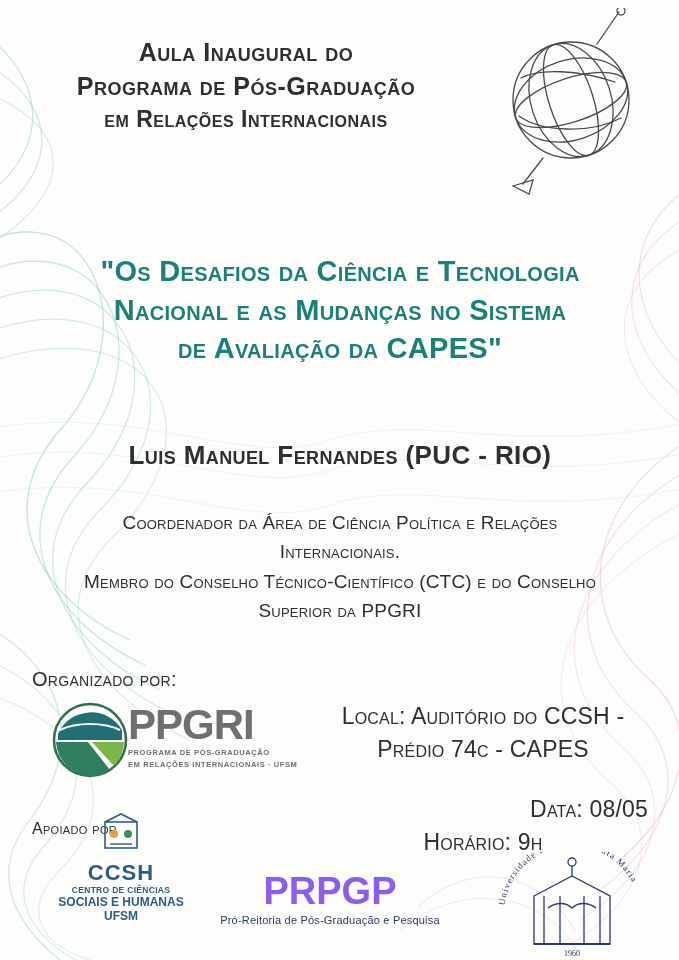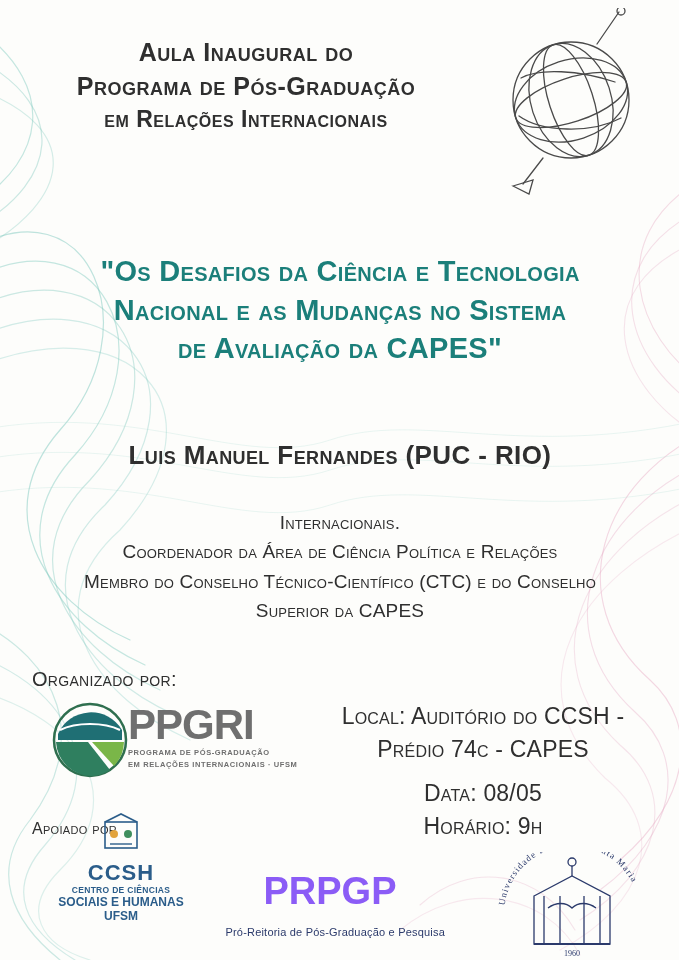--- a/index.html
+++ b/index.html
@@ -151,21 +151,21 @@
     width: 330px;
     text-align: center;
     color: #2f2f2f;
     font-variant: small-caps;
   }
   .event-info .ln {
     font-size: 23px;
     line-height: 1.42;
     letter-spacing: 0.2px;
   }
-  .event-info .ln.sp { margin-top: 12px; }
+  .event-info .ln.sp { margin-top: 28px; text-align: right; }
 
   
   .sup-label {
     position: absolute;
     top: 820px;
     left: 32px;
     color: #2f2f2f;
     font-variant: small-caps;
     font-size: 16px;
     letter-spacing: 0.3px;
@@ -211,23 +211,22 @@
   .prpgp-main {
     font-size: 38px;
     font-weight: bold;
     color: #8b5cf6;
     letter-spacing: 0px;
     line-height: 1;
   }
   .prpgp-sub {
     font-size: 11px;
     color: #2b3a6b;
-    margin-top: 16px;
+    margin-top: 4px;
     letter-spacing: 0.2px;
-    text-align: right;
   }
 
   .ufsm-logo {
     position: absolute;
     top: 852px;
     left: 492px;
     width: 160px;
     height: 108px;
   }
 </style>
@@ -308,24 +307,24 @@
 
     <div class="title">
       <div>"Os Desafios da Ciência e Tecnologia</div>
       <div>Nacional e as Mudanças no Sistema</div>
       <div>de Avaliação da CAPES"</div>
     </div>
 
     <div class="speaker">Luis  Manuel Fernandes (PUC - RIO)</div>
 
     <div class="role">
+      <div>Coordenador da Área  de  Ciência Política e Relações</div>
       <div>Internacionais.</div>
-      <div>Coordenador da Área  de  Ciência Política e Relações</div>
       <div>Membro do Conselho Técnico-Científico (CTC) e do Conselho</div>
-      <div>Superior da CAPES</div>
+      <div>Superior da PPGRI</div>
     </div>
 
     <div class="org-label">Organizado por:</div>
 
     <svg class="ppgri-logo" viewBox="0 0 250 85" xmlns="http://www.w3.org/2000/svg">
       <g>
         <circle cx="42" cy="40" r="36" fill="none" stroke="#2f6f4f" stroke-width="2.5"></circle>
         <path d="M10,34 A36,36 0 0,1 74,30 L74,40 L10,40 Z" fill="#1f6f74"></path>
         <path d="M8,42 A36,36 0 0,0 44,76 A36,36 0 0,0 62,70 L40,42 Z" fill="#2f7f5f"></path>
         <path d="M66,66 A36,36 0 0,0 76,42 L44,42 Z" fill="#7ab648"></path>

